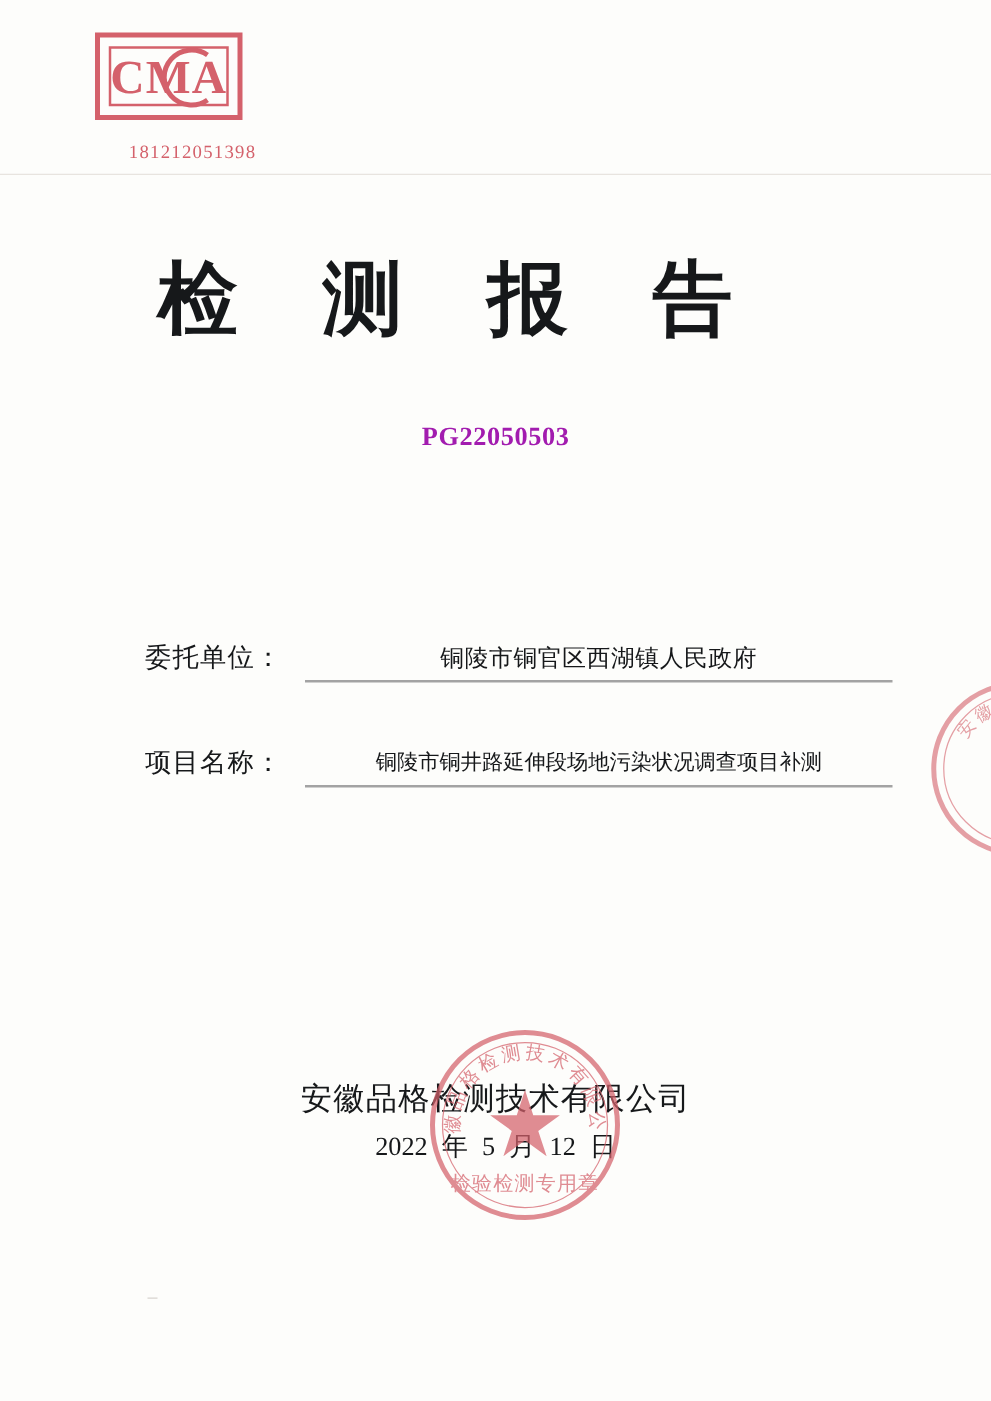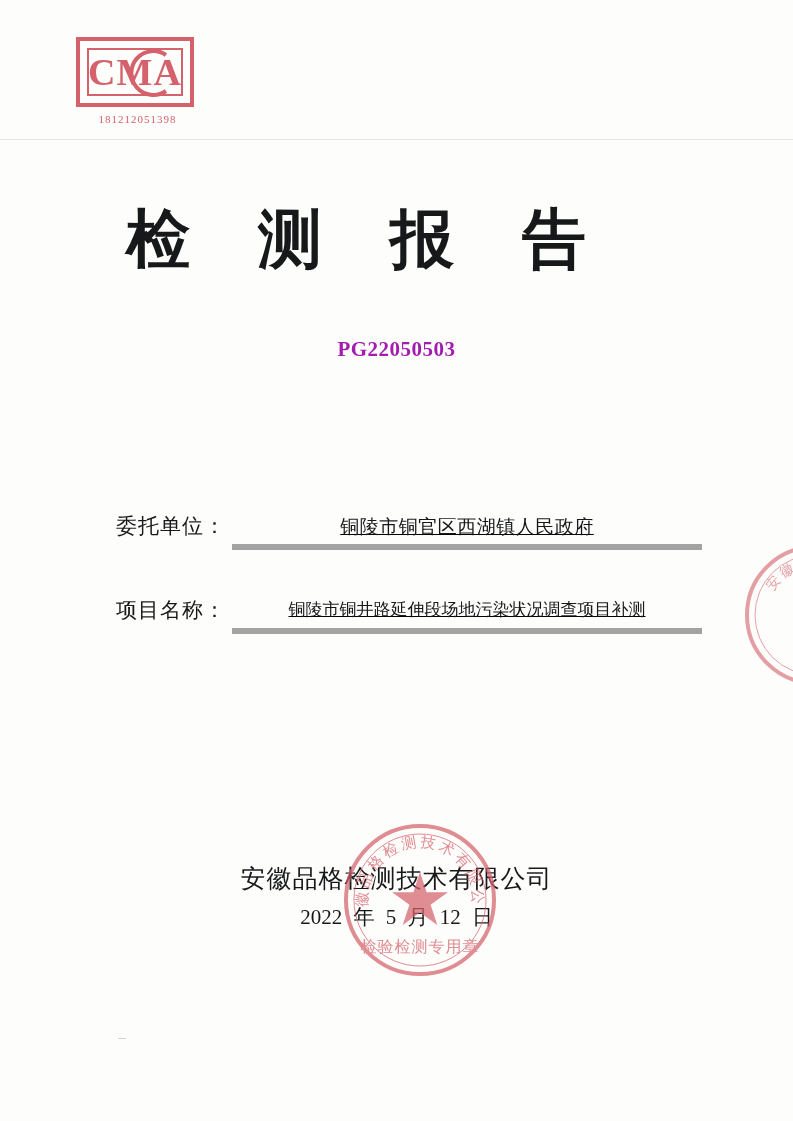--- a/index.html
+++ b/index.html
@@ -15,34 +15,34 @@
     width: 793px;
     height: 1121px;
     background: #fdfdfb;
     overflow: hidden;
   }
 
   
   .cma-block {
     position: absolute;
     left: 70px;
-    top: 33px;
+    top: 22px;
     width: 135px;
-    text-align: center;
+    text-align: right;
   }
   .cma-mark {
     position: relative;
     width: 130px;
     height: 78px;
   }
   .cma-mark svg { display: block; }
   .cma-number {
-    margin-top: 2px;
-    font-family: "Liberation Serif", "DejaVu Serif", serif;
-    font-size: 11px;
+    margin-top: 14px;
+    font-family: "Liberation Serif", "DejaVu Serif", serif;
+    font-size: 15px;
     letter-spacing: 1px;
     color: #d4616b;
   }
 
   
   .scan-line {
     position: absolute;
     left: 0;
     top: 139px;
     width: 793px;
@@ -93,26 +93,25 @@
     left: 116px;
     top: 12px;
     font-family: "Liberation Serif", "DejaVu Serif", serif;
     font-size: 21px;
     letter-spacing: 1px;
     color: #16181a;
     white-space: nowrap;
   }
   .field-value-wrap {
     position: absolute;
-    left: 232px;
+    left: 244px;
     top: 0;
     width: 470px;
-    border-bottom: 6px solid #a3a3a3;
+    border-bottom: 2px solid #a3a3a3;
     height: 44px;
-    text-decoration: underline;
   }
   .field-value {
     display: block;
     width: 100%;
     text-align: center;
     padding-top: 14px;
     font-family: "Liberation Serif", "DejaVu Serif", serif;
     font-size: 19px;
     letter-spacing: 0.5px;
     color: #16181a;

